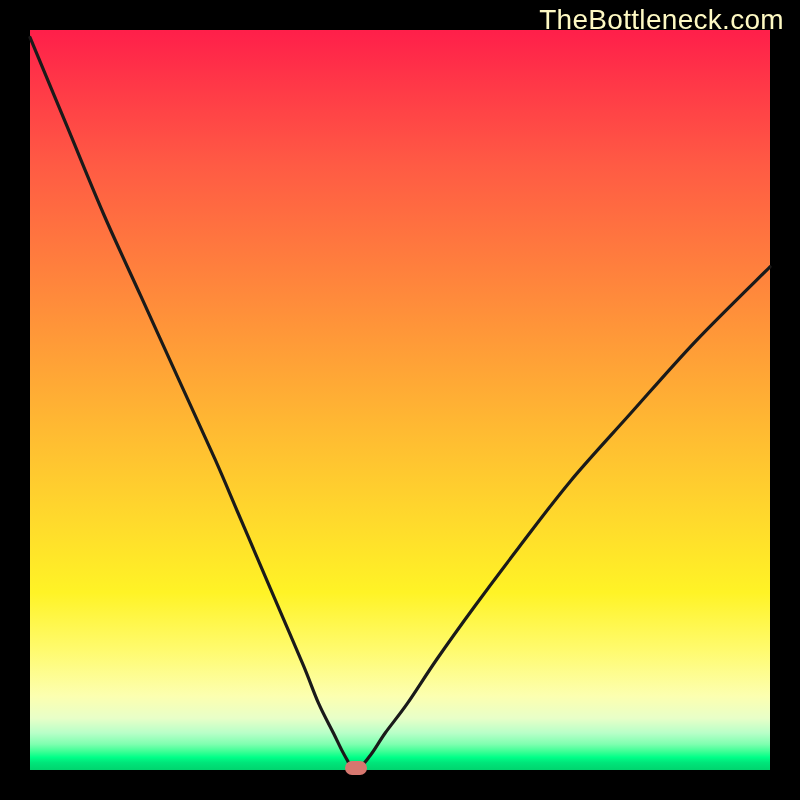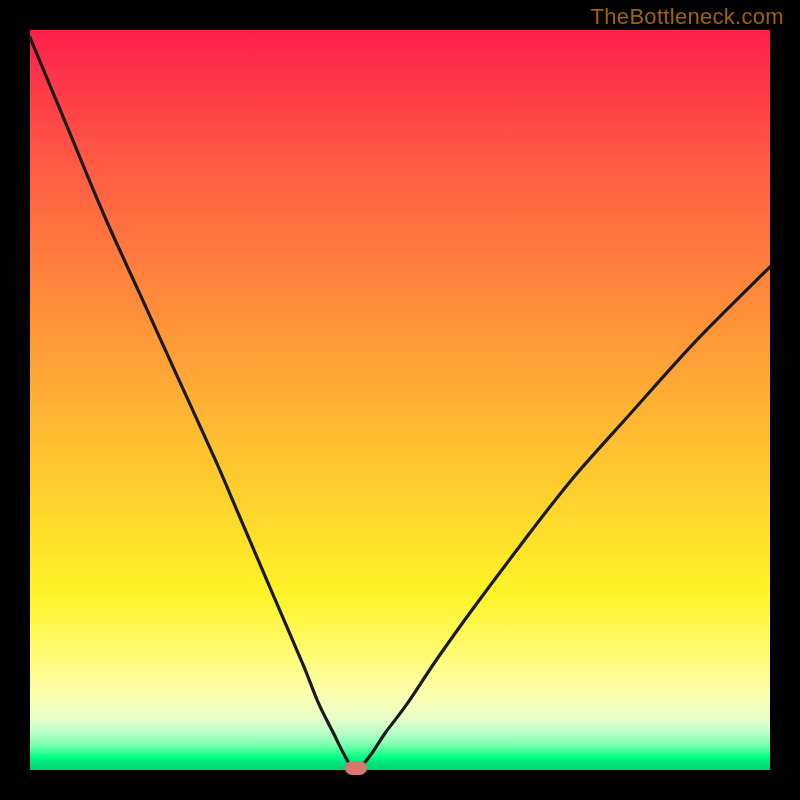--- a/index.html
+++ b/index.html
@@ -52,22 +52,22 @@
     left: 0;
     top: 0;
     width: 740px;
     height: 740px;
     overflow: visible;
   }
   .watermark {
     position: absolute;
     top: 4px;
     right: 16px;
-    color: #a16207;
-    font-size: 22px;
+    color: #fef9c3;
+    font-size: 28px;
     font-weight: 500;
     letter-spacing: 0.3px;
   }
   .marker {
     position: absolute;
     width: 22px;
     height: 14px;
     border-radius: 7px;
     background: #d7776f;
   }

